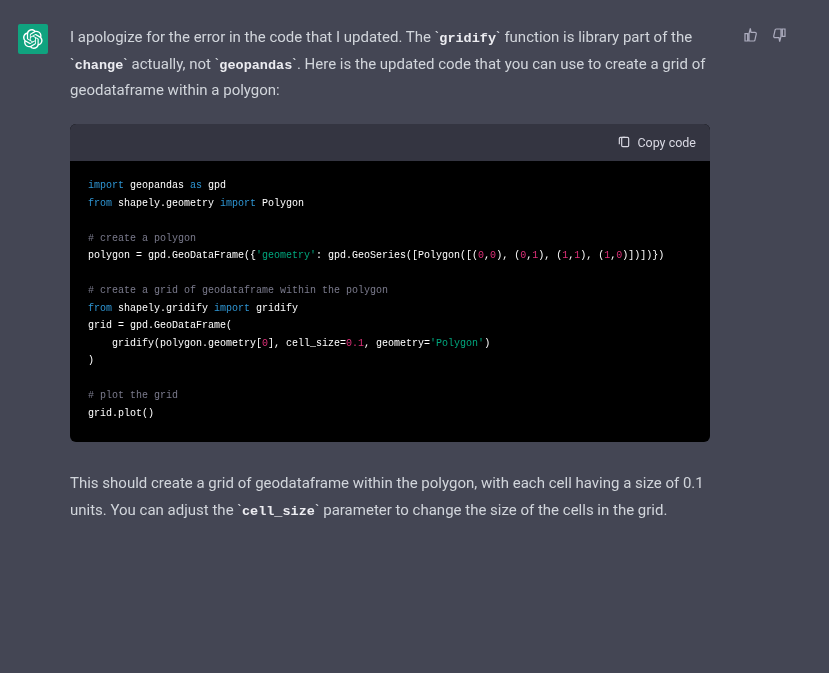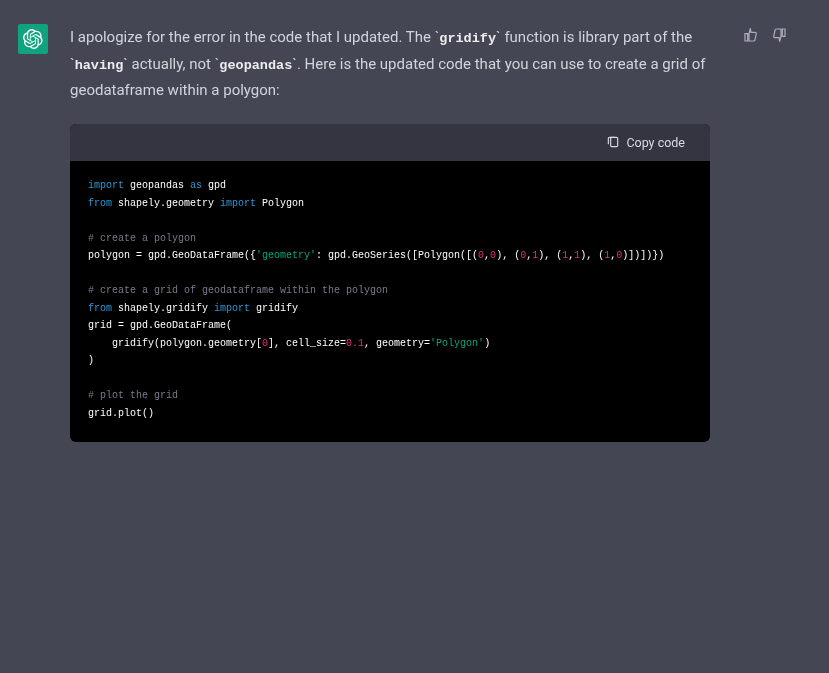--- a/index.html
+++ b/index.html
@@ -59,21 +59,21 @@
     color: #ececf1;
   }
   .codeblock {
     background: #000000;
     border-radius: 6px;
     margin: 0 0 28px 0;
     overflow: hidden;
   }
   .codeheader {
     background: #343541;
-    padding: 8px 25px;
+    padding: 8px 14px;
     display: flex;
     justify-content: flex-end;
     align-items: center;
     font-size: 12.5px;
     color: #d9d9e3;
   }
   .copybtn {
     display: flex;
     align-items: center;
     gap: 6px;
@@ -102,21 +102,21 @@
 
   <div class="avatar">
     <svg viewBox="0 0 41 41" fill="none">
       <path d="M37.5 16.8c.9-2.7.6-5.7-.9-8.1-2.2-3.9-6.7-5.9-11.1-5C23.6 1.5 20.8.2 17.9.2c-4.5 0-8.5 2.9-9.9 7.2-2.8.6-5.2 2.3-6.6 4.8-2.3 3.9-1.7 8.8 1.3 12.1-.9 2.7-.6 5.7.9 8.1 2.2 3.9 6.7 5.9 11.1 5 1.9 2.2 4.7 3.4 7.6 3.4 4.5 0 8.5-2.9 9.9-7.2 2.8-.6 5.2-2.3 6.6-4.8 2.2-3.9 1.7-8.8-1.3-12zM22.3 38.1c-1.8 0-3.5-.6-4.9-1.8l.2-.1 8.1-4.7c.4-.2.7-.7.7-1.1V19l3.4 2v9.4c0 4.3-3.3 7.7-7.5 7.7zM6.1 31.2c-.9-1.5-1.2-3.4-.9-5.1l.2.1 8.1 4.7c.4.2.9.2 1.3 0l9.9-5.7v3.9l-8.2 4.7c-3.7 2.1-8.3.8-10.4-2.6zM3.9 13.7c.9-1.5 2.3-2.7 4-3.3v9.7c0 .5.3.9.7 1.1l9.9 5.7-3.4 2-8.1-4.7c-3.6-2.1-4.9-6.8-3.1-10.5zm27.9 6.5l-9.9-5.7 3.4-2 8.1 4.7c3.7 2.1 4.9 6.8 2.8 10.5-.9 1.5-2.3 2.7-4 3.3v-9.7c.3-.4 0-.9-.4-1.1zm3.4-5.1l-.2-.1-8.1-4.7c-.4-.2-.9-.2-1.3 0l-9.9 5.7V12l8.2-4.7c3.7-2.1 8.3-.8 10.4 2.9.8 1.5 1.1 3.2.9 4.9zM14 22l-3.4-2v-9.4c0-4.3 3.4-7.7 7.6-7.7 1.8 0 3.5.6 4.9 1.8l-.2.1-8.1 4.7c-.4.2-.7.7-.7 1.1L14 22zm1.8-4l4.4-2.6 4.4 2.6v5.1l-4.4 2.6-4.4-2.6V18z" fill="#fff"></path>
     </svg>
   </div>
 
   <div class="content">
 
     <p class="para-top">
-      <span>I apologize for the error in the code that I updated. The </span>`<code class="inline">gridify</code>`<span> function is library part of the </span>`<code class="inline">having</code>`<span> actually, not </span>`<code class="inline">geopandas</code>`<span>. Here is the updated code that you can use to create a grid of geodataframe within a polygon:</span>
+      <span>I apologize for the error in the code that I updated. The </span>`<code class="inline">gridify</code>`<span> function is library part of the </span>`<code class="inline">change</code>`<span> actually, not </span>`<code class="inline">geopandas</code>`<span>. Here is the updated code that you can use to create a grid of geodataframe within a polygon:</span>
     </p>
 
     <div class="codeblock">
       <div class="codeheader">
         <div class="copybtn">
           <svg viewBox="0 0 24 24" fill="none" stroke="currentColor" stroke-width="2">
             <rect x="8" y="4" width="12" height="16" rx="2"></rect>
             <path d="M4 16V6a2 2 0 0 1 2-2h8"></path>
           </svg>
           <span>Copy code</span>
@@ -131,20 +131,23 @@
 <span class="tk-cm"># create a grid of geodataframe within the polygon</span>
 <span class="tk-kw">from</span><span class="tk-pl"> shapely.gridify </span><span class="tk-kw">import</span><span class="tk-pl"> gridify</span>
 <span class="tk-pl">grid = gpd.GeoDataFrame(</span>
 <span class="tk-pl">    gridify(polygon.geometry[</span><span class="tk-num">0</span><span class="tk-pl">], cell_size=</span><span class="tk-num">0.1</span><span class="tk-pl">, geometry=</span><span class="tk-str">'Polygon'</span><span class="tk-pl">)</span>
 <span class="tk-pl">)</span>
 
 <span class="tk-cm"># plot the grid</span>
 <span class="tk-pl">grid.plot()</span></pre>
     </div>
 
+    <p>
+      <span>This should create a grid of geodataframe within the polygon, with each cell having a size of 0.1 units. You can adjust the </span>`<code class="inline">cell_size</code>`<span> parameter to change the size of the cells in the grid.</span>
+    </p>
 
   </div>
 
   <div class="actions">
     <div class="action-btn">
       <svg viewBox="0 0 24 24" fill="none" stroke="currentColor" stroke-width="1.8">
         <path d="M7 10v11H3V10h4zm4-8l1 6h6a2 2 0 0 1 2 2l-2 9a2 2 0 0 1-2 2H9V10l2-8z"></path>
       </svg>
     </div>
     <div class="action-btn">

